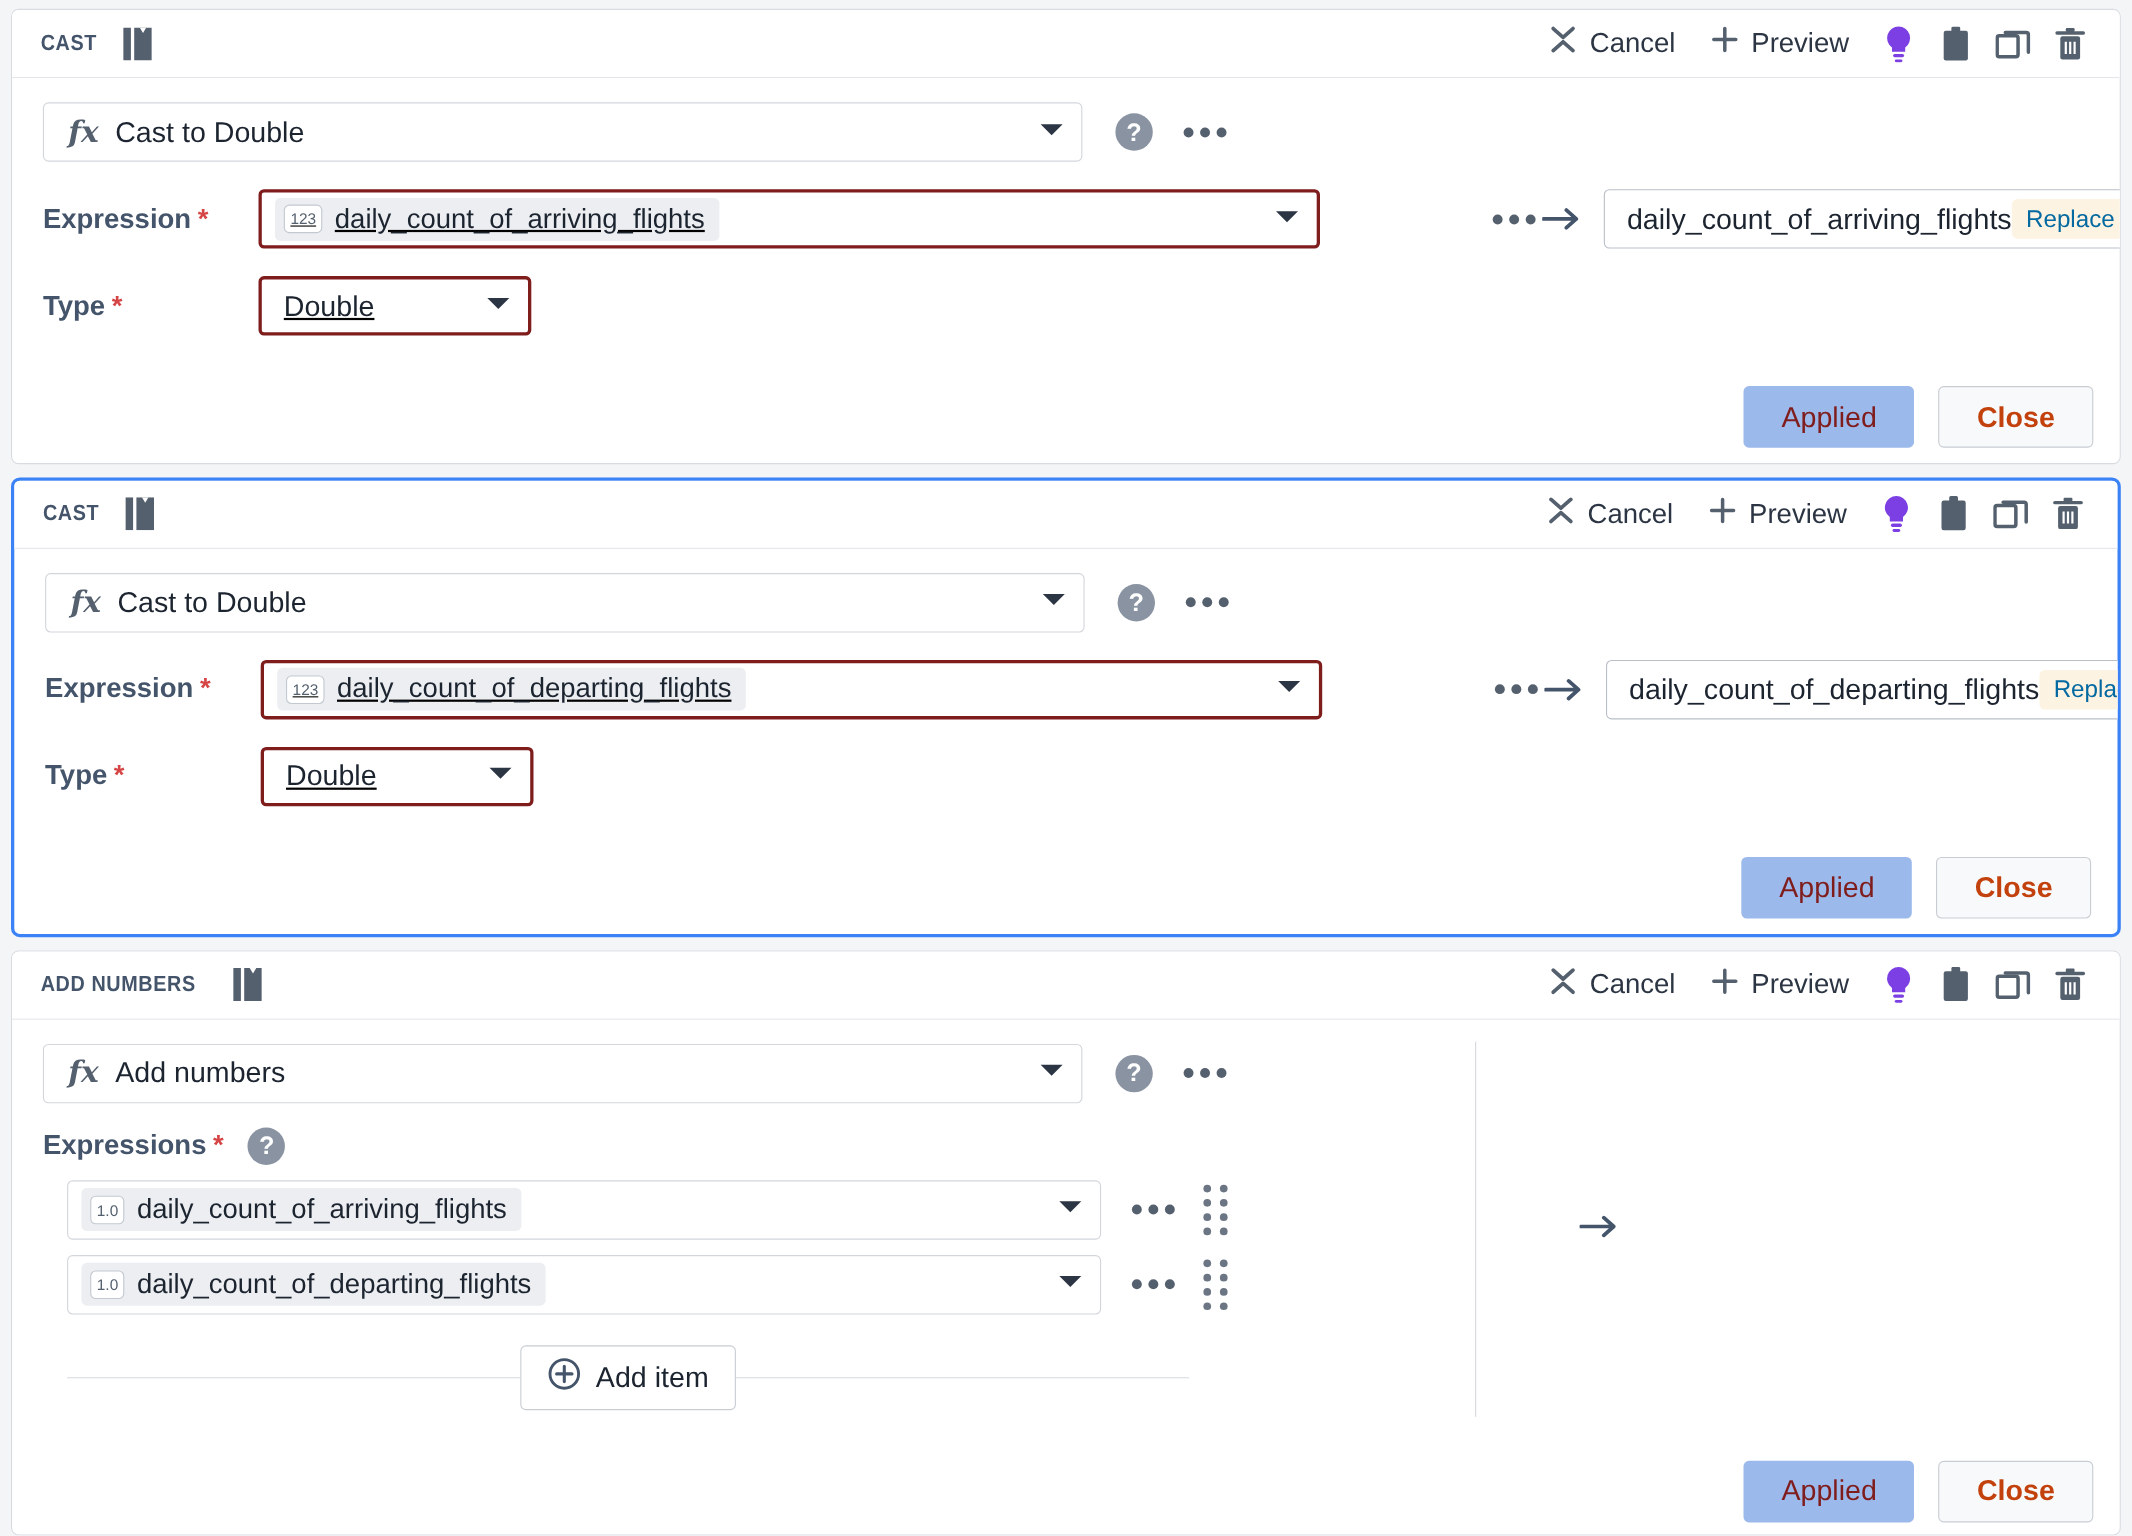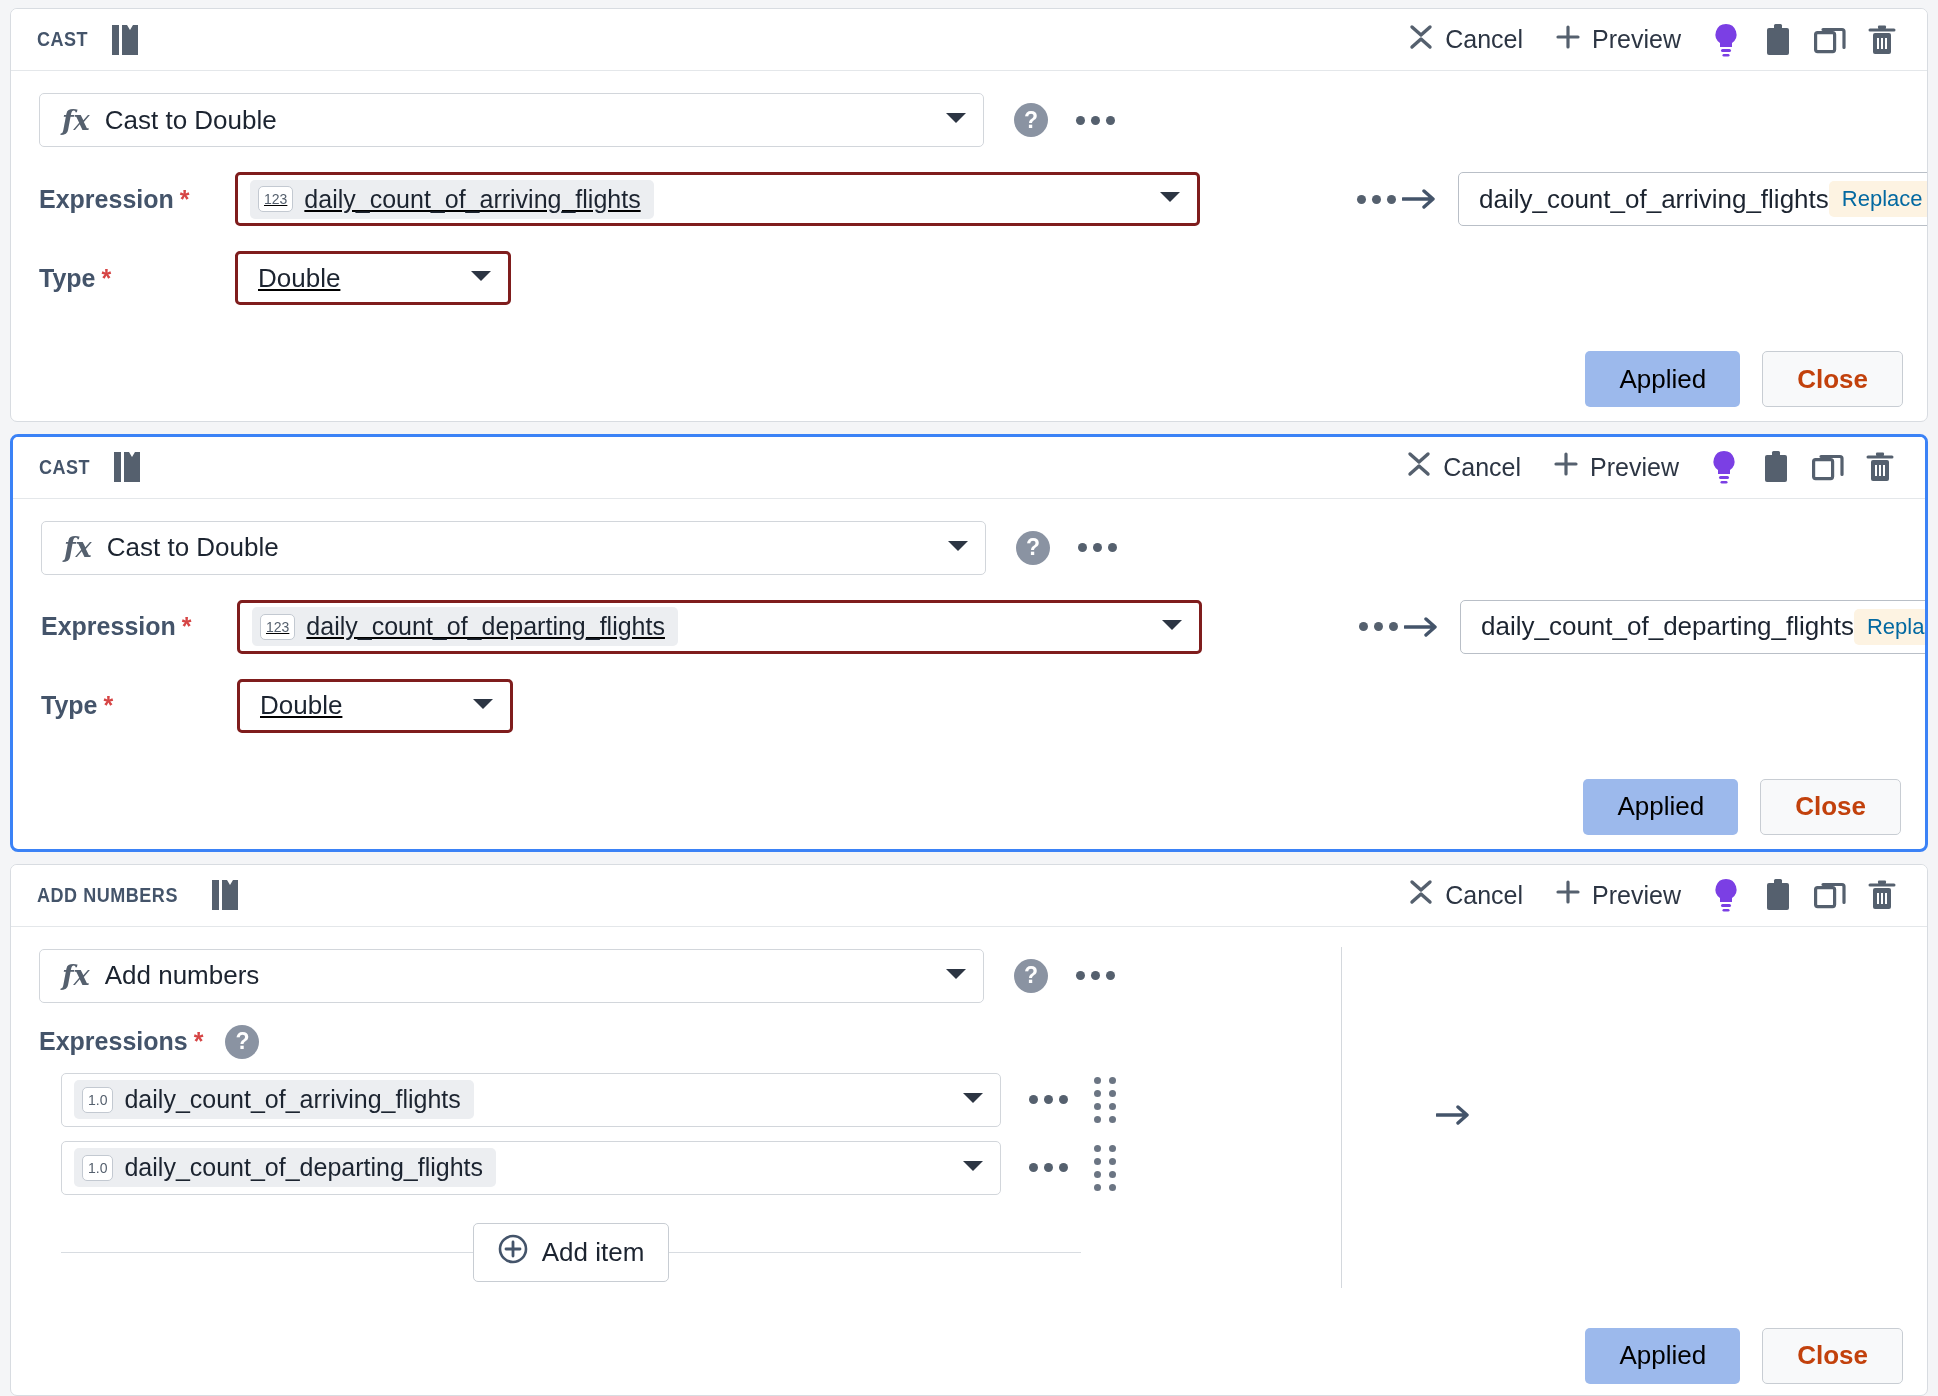--- a/index.html
+++ b/index.html
@@ -160,21 +160,21 @@
     border: 3px solid #7f1d1d;
     border-radius: 5px;
     background: #fff;
     display: flex;
     align-items: center;
     padding: 0 16px 0 12px;
     cursor: pointer;
     text-decoration: underline;
   }
   .field-select.wide { width: 965px; }
-  .field-select.narrow { width: 276px; padding-left: 20px; }
+  .field-select.narrow { width: 248px; padding-left: 20px; }
 
   .chip {
     display: inline-flex;
     align-items: center;
     gap: 11px;
     background: #eceef1;
     border-radius: 5px;
     padding: 5px 13px 5px 8px;
     max-width: 100%;
   }
@@ -235,21 +235,21 @@
     font-size: 26px;
     font-family: inherit;
     border-radius: 5px;
     cursor: pointer;
     height: 56px;
     padding: 0 34px;
   }
   .btn-applied {
     background: #9cb9ec;
     border: none;
-    color: #000000;
+    color: #7f1d1d;
   }
   .btn-close {
     background: #f8f9fa;
     border: 1px solid #c8cdd3;
     color: #c2410c;
     font-weight: bold;
   }
 
   
   .expr-head { display: flex; align-items: center; margin-top: 22px; }

